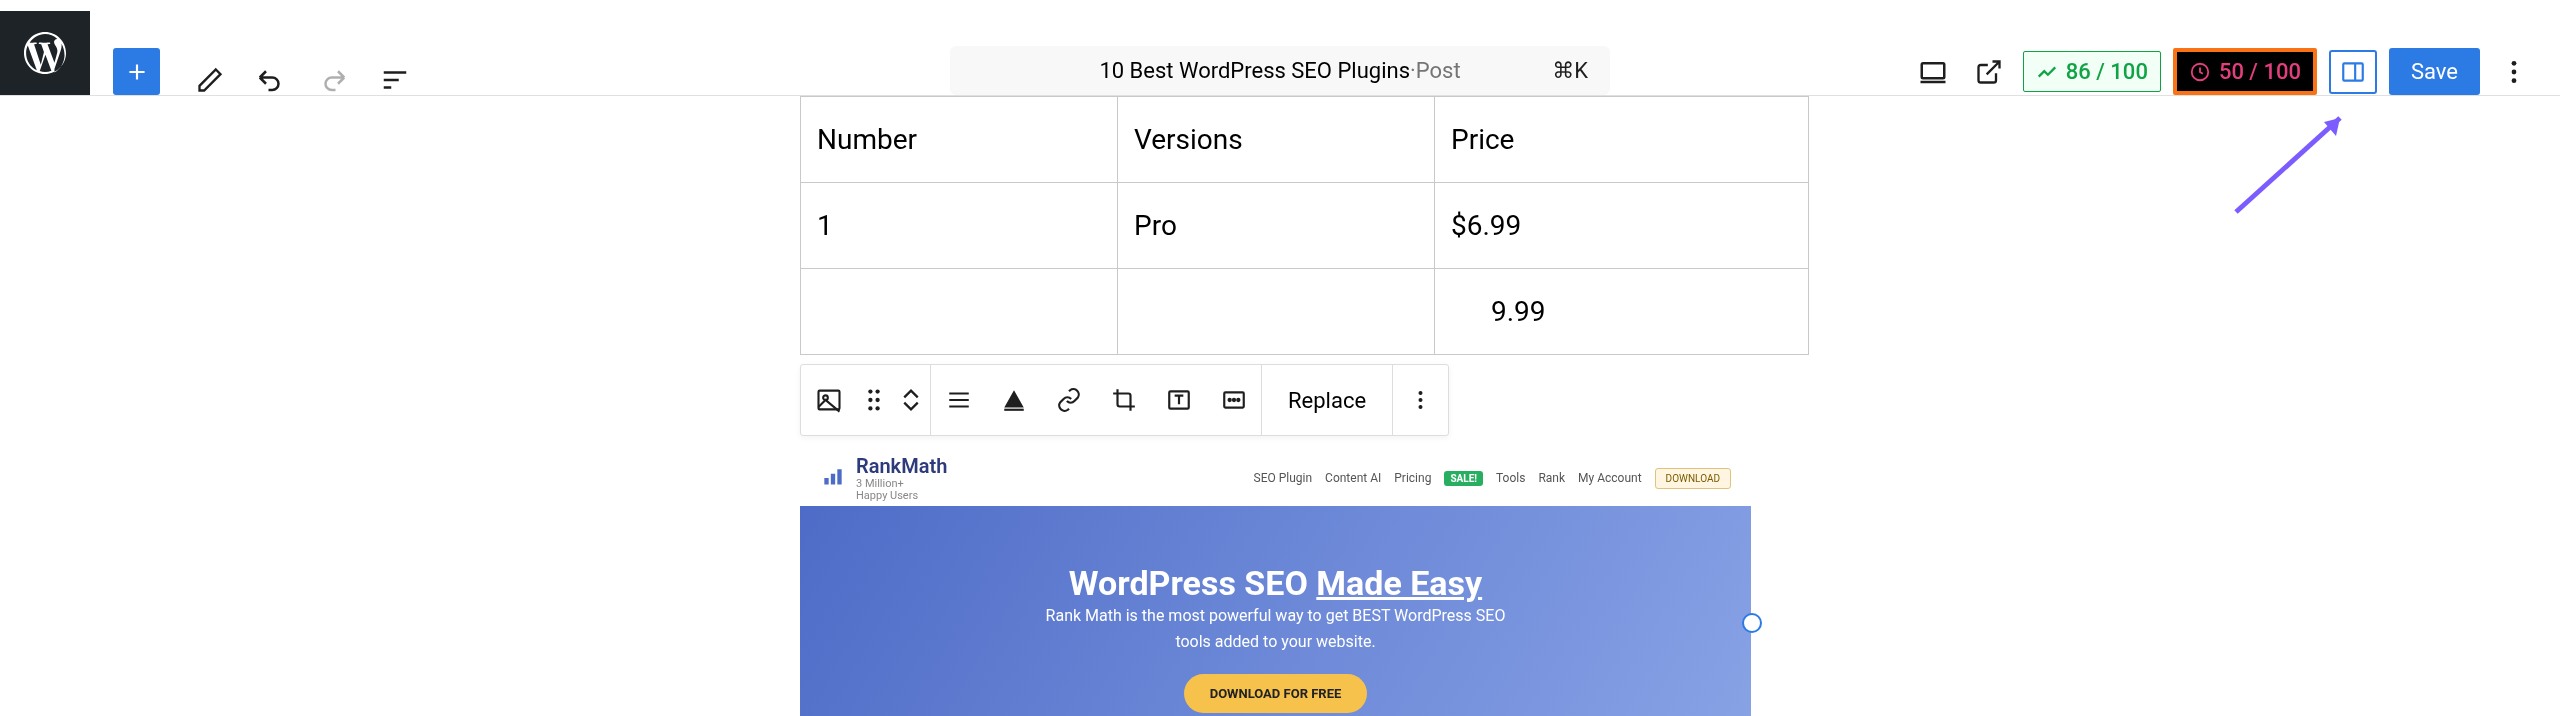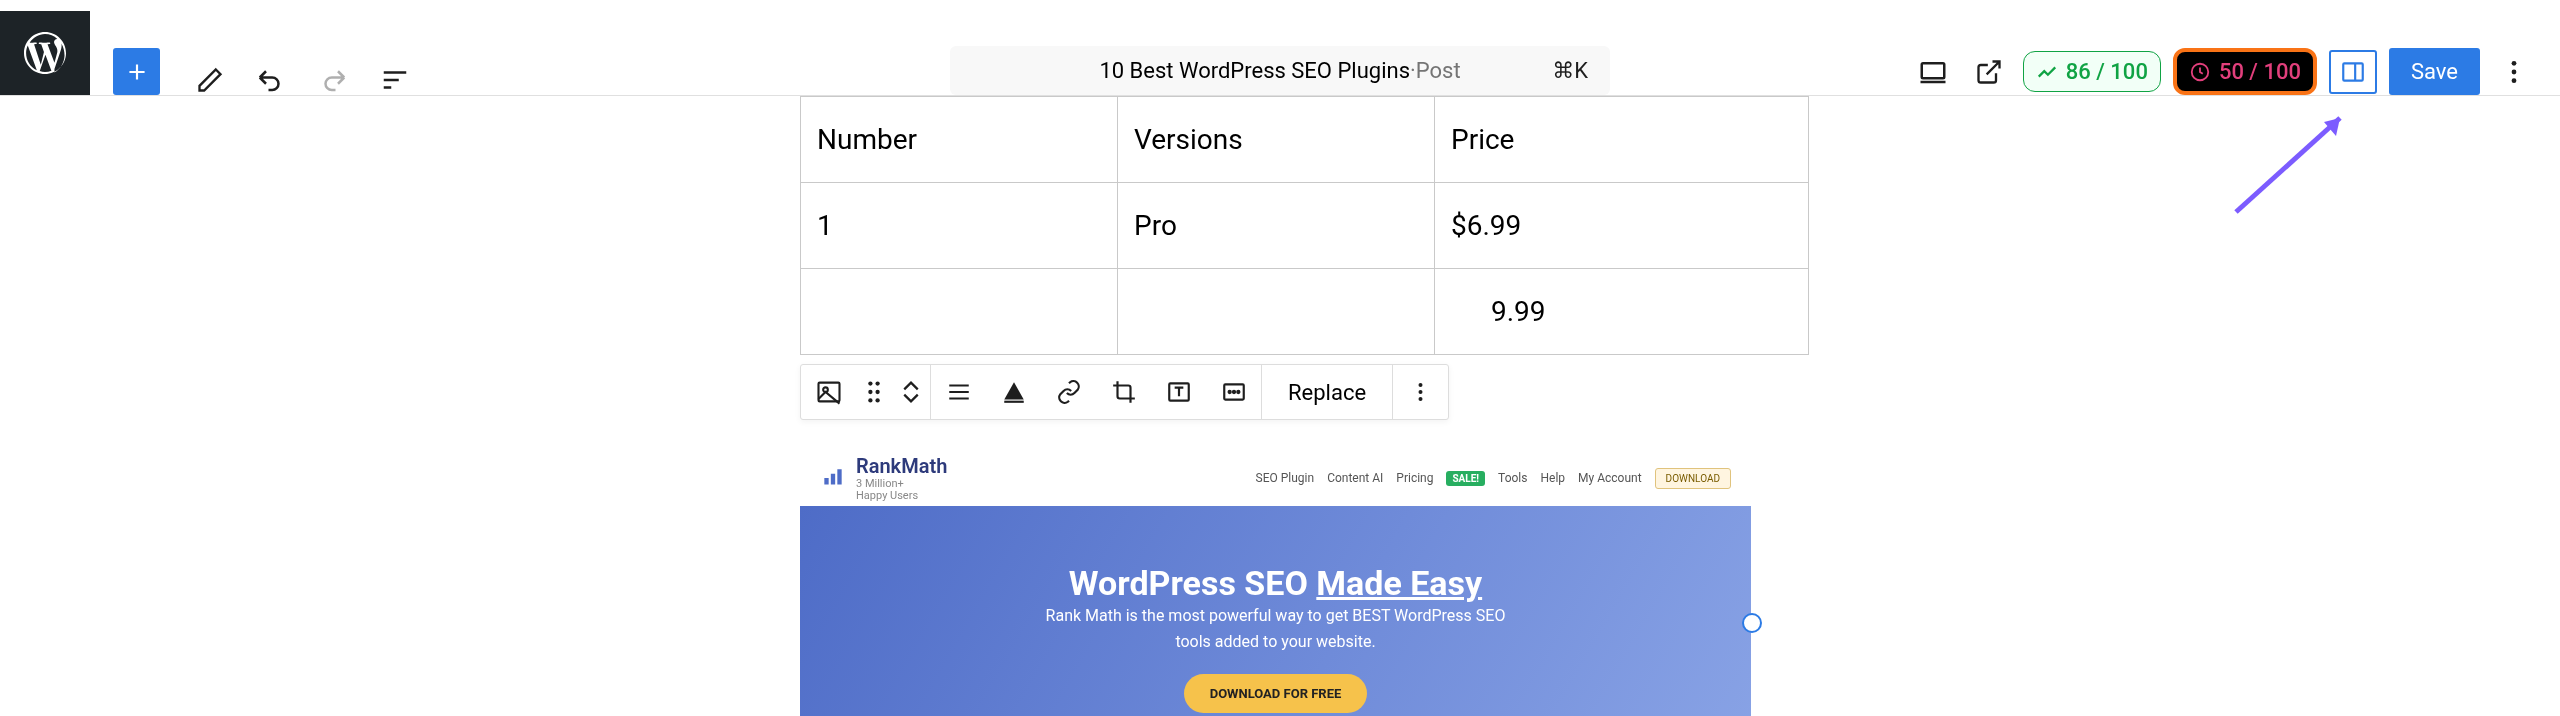--- a/index.html
+++ b/index.html
@@ -9,32 +9,32 @@
 .wp-logo svg{width:42px;height:42px;fill:#fff}
 .add-btn{width:47px;height:47px;background:#2c7be5;border-radius:3px;display:flex;align-items:center;justify-content:center;margin-left:23px;cursor:pointer}
 .add-btn svg{stroke:#fff;stroke-width:2}
 .tool-icons{display:flex;align-items:center;gap:32px;margin-left:36px}
 .tool-icons span{display:flex;align-items:center;justify-content:center;cursor:pointer;color:#1e1e1e}
 .title-pill{position:absolute;left:50%;transform:translateX(-50%);background:#f8f8f8;border-radius:6px;padding:12px 36px;display:flex;align-items:center;justify-content:center;gap:0;width:660px;font-size:22px}
 .title-pill .subtle{color:#757575}
 .title-pill .kbd{position:absolute;right:22px;color:#1e1e1e;font-size:22px}
 .right-bar{position:absolute;right:24px;display:flex;align-items:center;gap:12px}
 .icon-btn{width:44px;height:44px;display:flex;align-items:center;justify-content:center;cursor:pointer;color:#1e1e1e;border-radius:3px}
-.metric{display:flex;align-items:center;gap:8px;padding:7px 12px;border-radius:12px;font-size:22px;font-weight:500}
+.metric{display:flex;align-items:center;gap:8px;padding:7px 12px;border-radius:2px;font-size:22px;font-weight:500}
 .metric.green{color:#10a344;background:#f2fff7;border:1px solid #10a344}
 .metric.pink{color:#e23f7c;background:#000000;border:4px solid #f97316}
 .sidebar-toggle{border:2px solid #2c7be5;border-radius:3px;width:48px;height:44px;display:flex;align-items:center;justify-content:center;cursor:pointer}
 .save-btn{background:#2c7be5;color:#fff;border-radius:3px;padding:11px 22px;font-size:22px;cursor:pointer}
 .canvas{position:relative}
 .wp-table{position:absolute;left:800px;top:0;border-collapse:collapse;font-size:28px}
 .wp-table td{border:1px solid #c9c9c9;padding:26px 16px;vertical-align:middle}
 .wp-table td:nth-child(1){width:317px}
 .wp-table td:nth-child(2){width:317px}
 .wp-table td:nth-child(3){width:374px}
-.block-toolbar{position:absolute;left:800px;top:268px;background:#fff;border:1px solid #ddd;border-radius:3px;display:flex;align-items:stretch;height:56px;box-shadow:0 2px 6px rgba(0,0,0,.05)}
+.block-toolbar{position:absolute;left:800px;top:268px;background:#fff;border:1px solid #ddd;border-radius:3px;display:flex;align-items:stretch;height:72px;box-shadow:0 2px 6px rgba(0,0,0,.05)}
 .tb-seg{display:flex;align-items:center;border-right:1px solid #ddd}
 .tb-btn{width:55px;height:100%;display:flex;align-items:center;justify-content:center;cursor:pointer;color:#1e1e1e}
 .tb-replace{padding:0 26px;font-size:22px;display:flex;align-items:center;cursor:pointer}
 .hero-img{position:absolute;left:800px;top:354px;width:951px;height:346px;background:#fff}
 .hero-top{height:56px;display:flex;align-items:center;padding:0 20px;justify-content:space-between}
 .hero-top .brand{display:flex;align-items:center;gap:10px;font-size:20px;color:#2d3a7b;font-weight:600}
 .hero-top .brand small{font-size:11px;color:#888;display:block;line-height:1.1;font-weight:400}
 .hero-top nav{display:flex;align-items:center;gap:13px;font-size:12px;color:#555}
 .hero-top nav .sale{background:#27ae60;color:#fff;padding:2px 6px;border-radius:3px;font-size:10px;font-weight:700}
 .hero-top nav .dl{background:#fff5e0;border:1px solid #e0c37d;padding:4px 10px;border-radius:3px;font-size:10px;color:#7a5c00}
@@ -246,21 +246,21 @@
           <small>3 Million+</small>
           <small>Happy Users</small>
         </div>
       </div>
       <nav>
         <span>SEO Plugin</span>
         <span>Content AI</span>
         <span>Pricing</span>
         <span class="sale">SALE!</span>
         <span>Tools</span>
-        <span>Help</span>
+        <span>Rank</span>
         <span>My Account</span>
         <span class="dl">DOWNLOAD</span>
       </nav>
     </div>
     <div class="hero-grad">
       <h2><span>WordPress SEO </span><span class="u">Made Easy</span></h2>
       <p>Rank Math is the most powerful way to get BEST WordPress SEO tools added to your website.</p>
       <div class="cta">DOWNLOAD FOR FREE</div>
       <div class="demo">Try Demo Here</div>
     </div>

